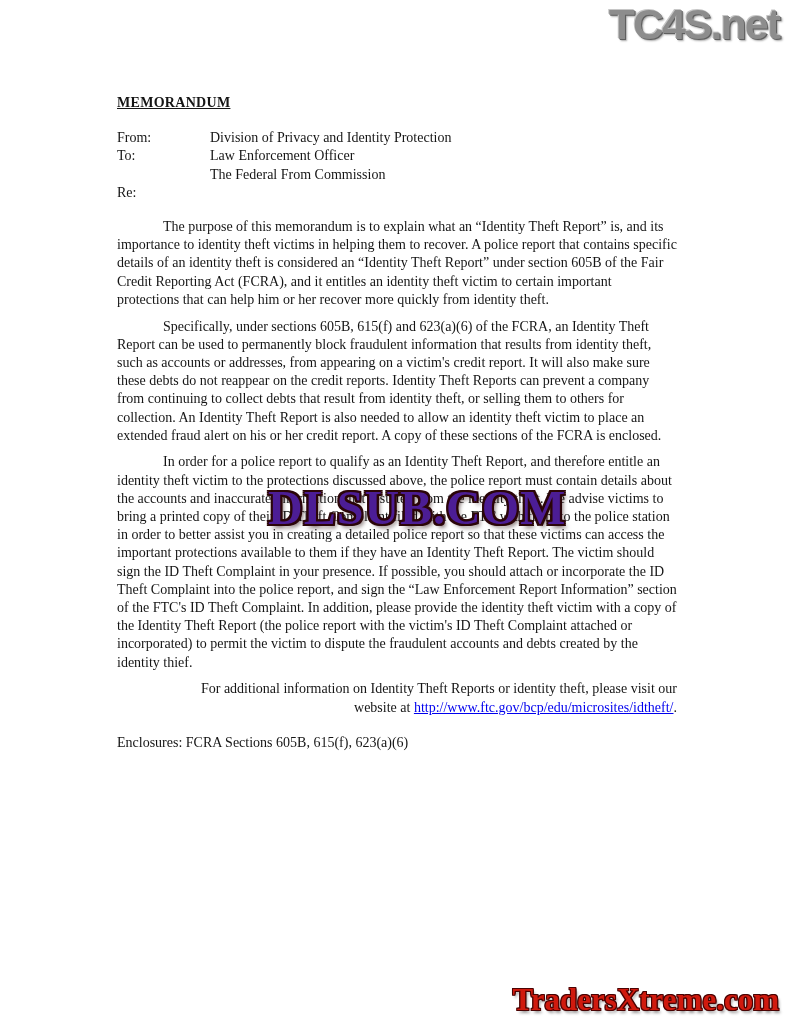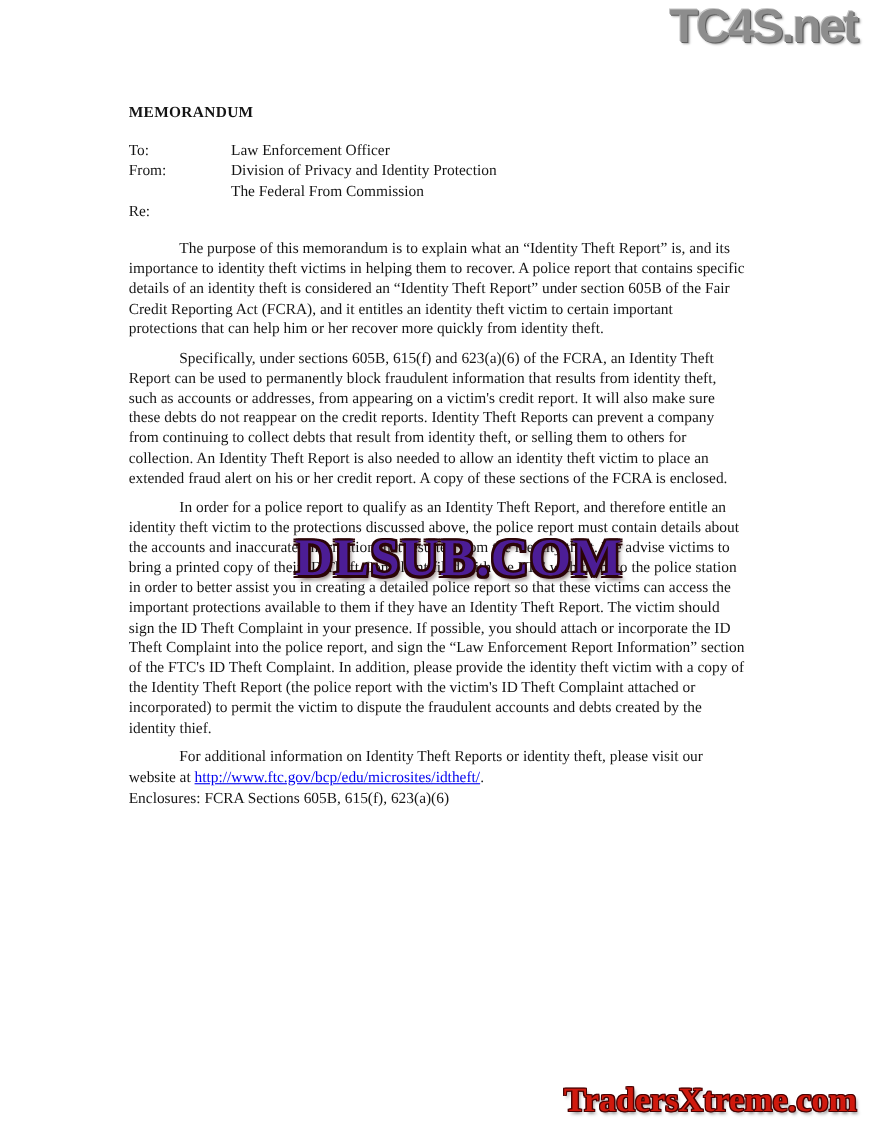--- a/index.html
+++ b/index.html
@@ -78,20 +78,21 @@
   .content {
     position: absolute;
     left: 117px;
     top: 94px;
     width: 560px;
     font-size: 14px;
     line-height: 18.2px;
   }
   .heading {
     font-weight: bold;
+    text-decoration: underline;
     letter-spacing: 0.3px;
     margin: 0 0 17px 0;
   }
   .fields {
     margin: 0 0 16px 0;
   }
   .frow {
     display: flex;
   }
   .flabel {
@@ -100,21 +101,22 @@
   }
   .fvalue {
     flex: 1;
   }
   p.para {
     margin: 0 0 8.5px 0;
     text-indent: 46px;
     text-align: left;
   }
   p.para.closing {
-    margin-bottom: 1px;
+    margin-bottom: 17px;
+    text-align: right;
   }
   a.link {
     color: #0000ee;
     text-decoration: underline;
     cursor: pointer;
   }
   p.enclosures {
     margin: 0;
     text-indent: 0;
   }
@@ -125,26 +127,26 @@
 <div class="page">
 
   <div class="wm-top">TC4S.net</div>
 
   <div class="content">
 
     <div class="heading">MEMORANDUM</div>
 
     <div class="fields">
       <div class="frow">
+        <span class="flabel">From:</span>
+        <span class="fvalue">Division of Privacy and Identity Protection</span>
+      </div>
+      <div class="frow">
         <span class="flabel">To:</span>
         <span class="fvalue">Law Enforcement Officer</span>
-      </div>
-      <div class="frow">
-        <span class="flabel">From:</span>
-        <span class="fvalue">Division of Privacy and Identity Protection</span>
       </div>
       <div class="frow">
         <span class="flabel"></span>
         <span class="fvalue">The Federal From Commission</span>
       </div>
       <div class="frow">
         <span class="flabel">Re:</span>
       </div>
     </div>
 

